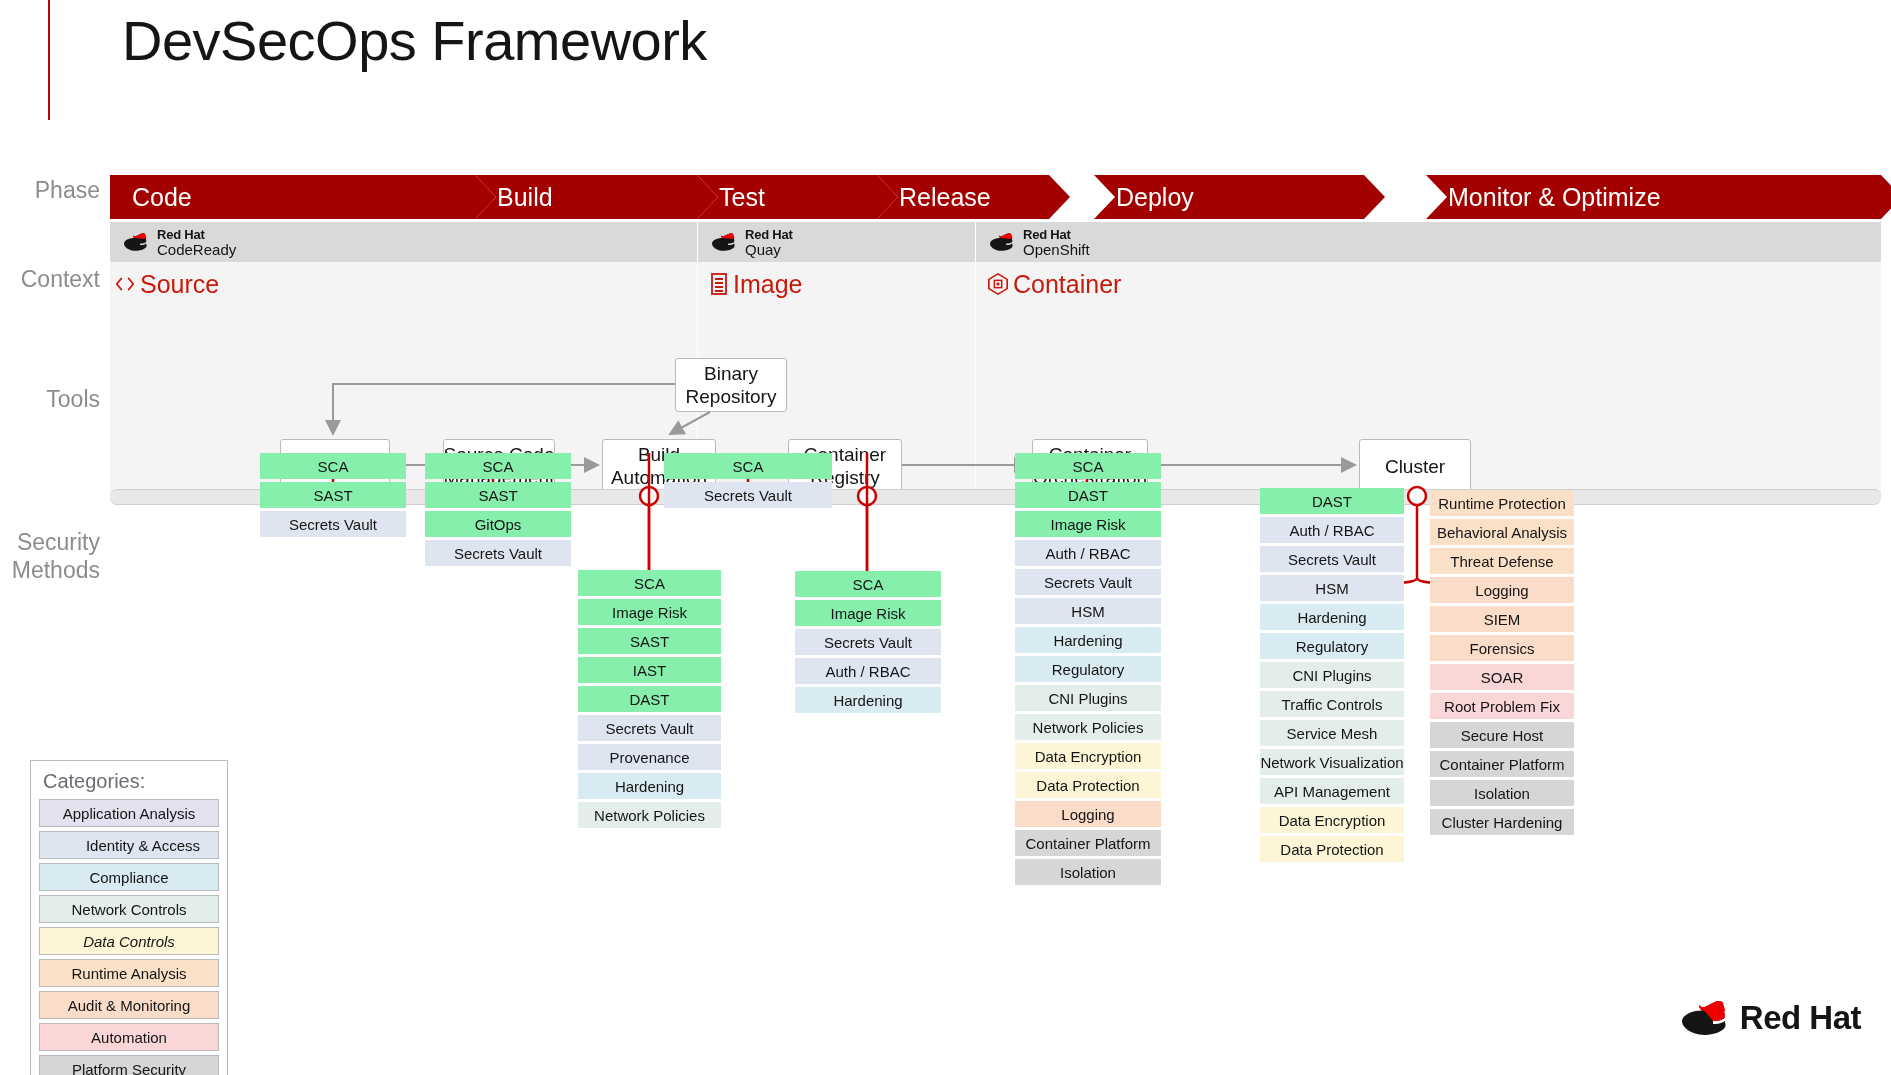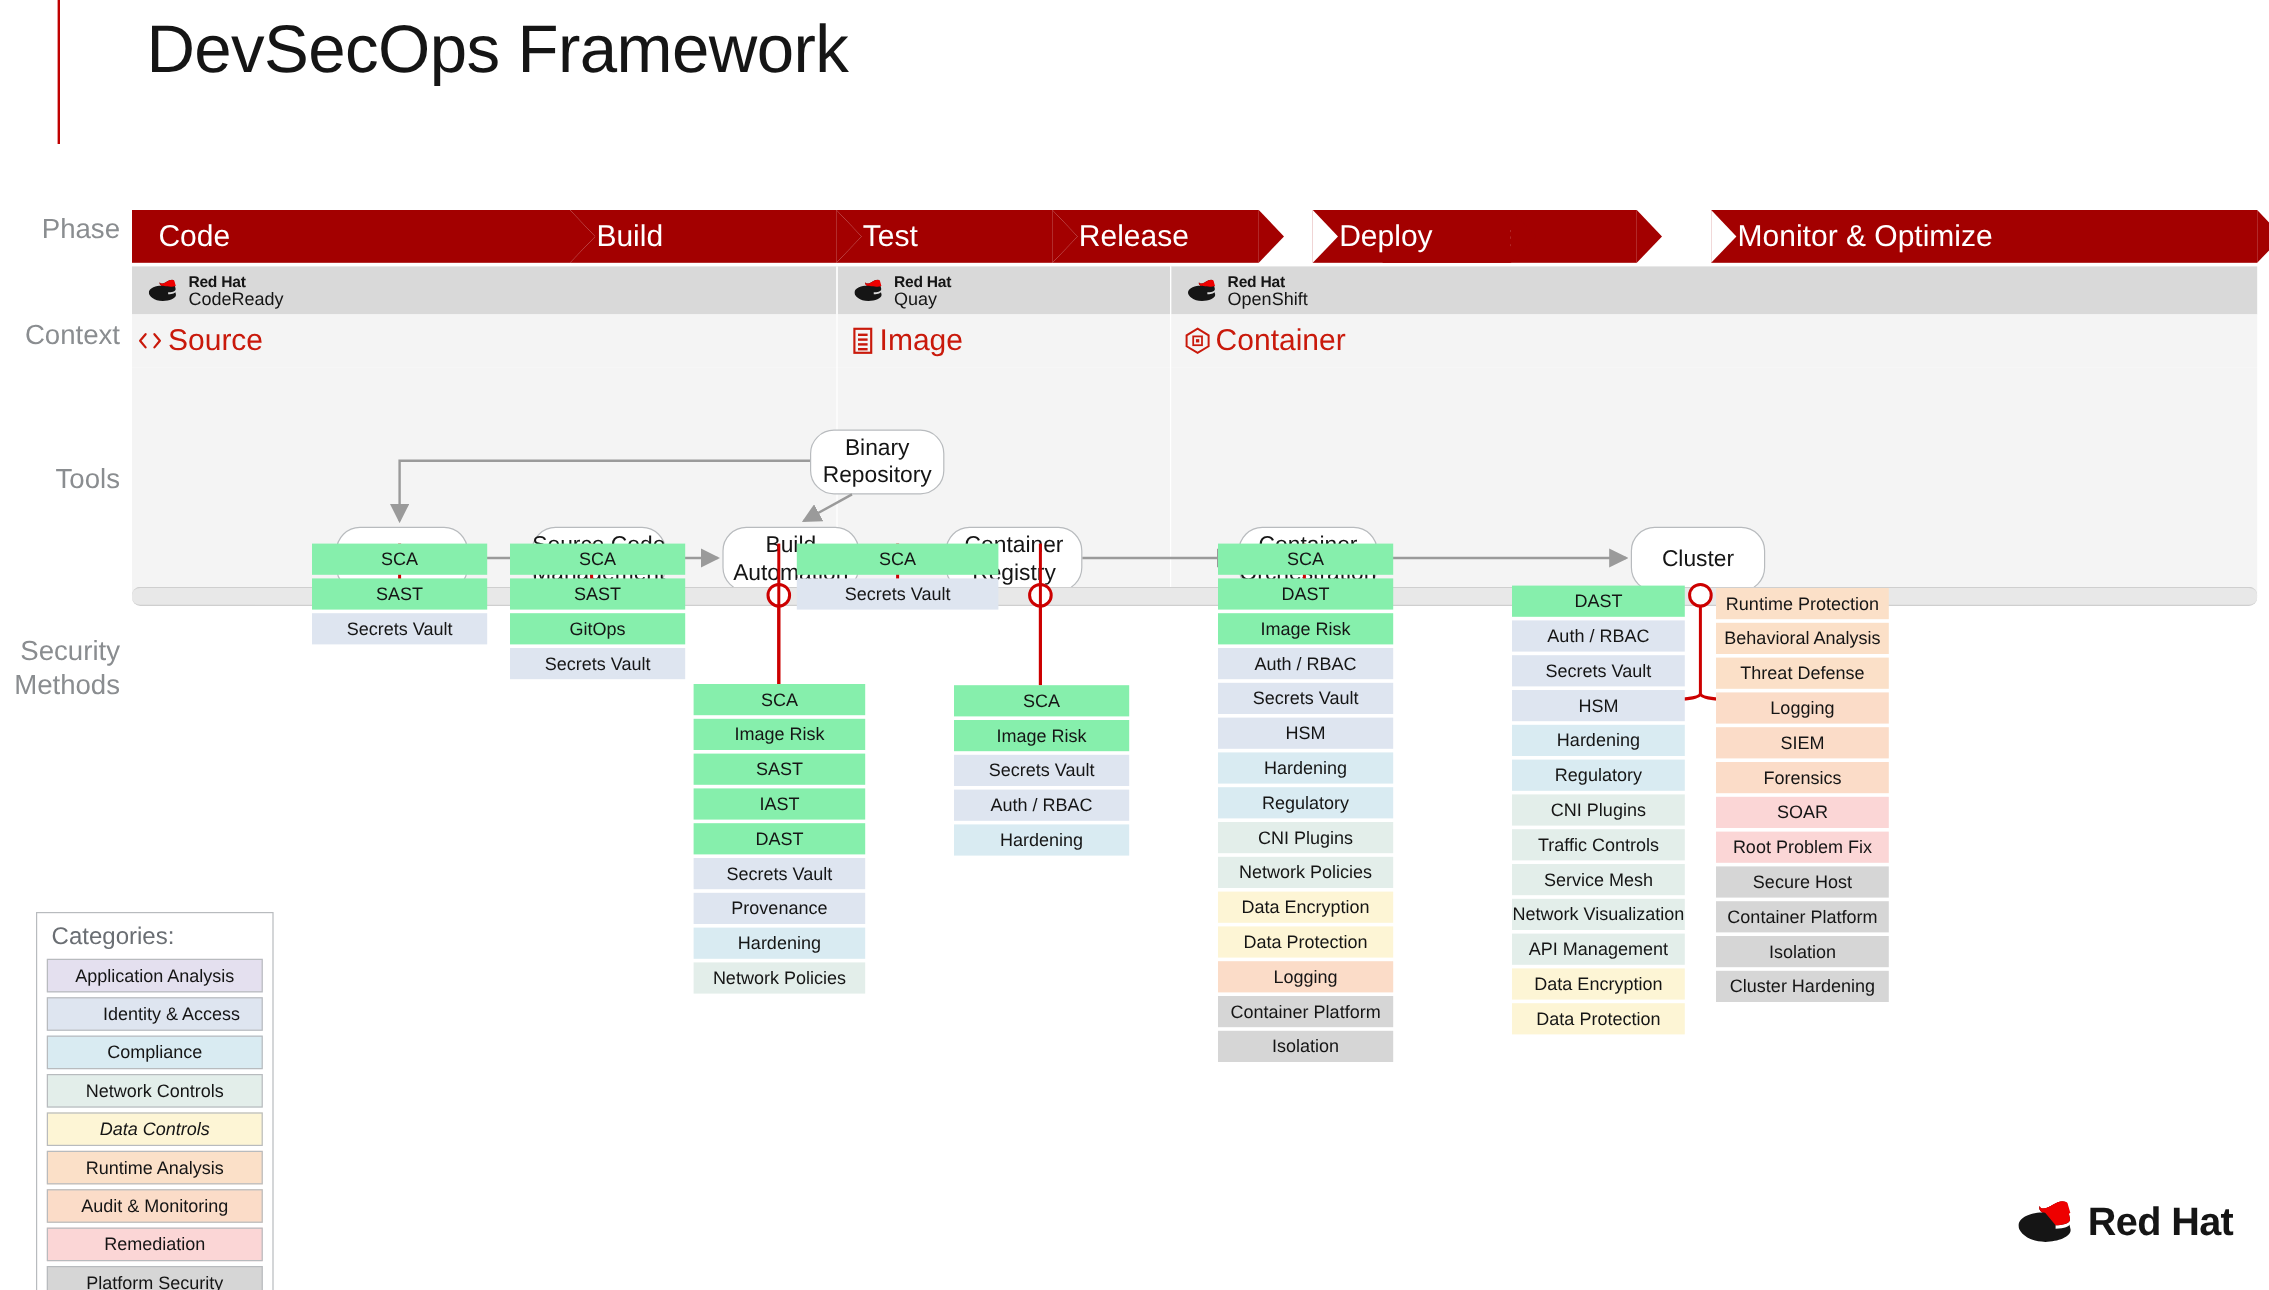--- a/index.html
+++ b/index.html
@@ -68,21 +68,21 @@
     position:absolute;top:0;height:44px;display:flex;align-items:center;
     color:#c9190b;font-size:25px;
   }
   .ctx-label .ctx-ico{margin-right:4px;display:inline-flex;align-items:center;}
 
   
   #tools-area{position:absolute;left:110px;top:306px;height:190px;width:1771px;background:#f4f4f4;}
   .col-div{position:absolute;top:-84px;width:1px;height:274px;background:#ffffff;}
 
   .tool-box{
-    position:absolute;background:#ffffff;border:1px solid #b8bbbe;border-radius:20px;
+    position:absolute;background:#ffffff;border:1px solid #b8bbbe;border-radius:3px;
     display:flex;align-items:center;justify-content:center;text-align:center;
     font-size:19px;color:#151515;line-height:23px;
   }
 
   
   #rail{position:absolute;left:110px;top:489px;width:1771px;height:14px;
         background:#e8e8e8;border-top:1px solid #cfcfcf;border-bottom:1px solid #cfcfcf;border-radius:7px;}
 
   
   .sec-col{position:absolute;}
@@ -371,21 +371,21 @@
 <div id="legend">
   <div id="legend-title">Categories:</div>
   <div id="legend-items">
       <div class="legend-item" style="background: rgb(228, 224, 239);">Application Analysis</div>
       <div class="legend-item" style="background: rgb(222, 229, 240); padding-left: 28px;">Identity &amp; Access</div>
       <div class="legend-item" style="background: rgb(217, 235, 242);">Compliance</div>
       <div class="legend-item" style="background: rgb(227, 238, 234);">Network Controls</div>
       <div class="legend-item" style="background: rgb(253, 245, 213); font-style: italic;">Data Controls</div>
       <div class="legend-item" style="background: rgb(251, 224, 200);">Runtime Analysis</div>
       <div class="legend-item" style="background: rgb(251, 220, 200);">Audit &amp; Monitoring</div>
-      <div class="legend-item" style="background: rgb(251, 214, 214);">Remediation</div>
+      <div class="legend-item" style="background: rgb(251, 214, 214);">Automation</div>
       <div class="legend-item" style="background: rgb(214, 214, 214);">Platform Security</div>
     </div>
 </div>
 
 <div id="rh-logo">
   <svg width="50" height="34" viewBox="0 0 50 34">
     <path d="M31 20c5 0 12-1 12-5 0-.3 0-.6-.1-.9l-2.9-12.6C39.4.6 38.6 0 36.6 0 34.4 0 31.7 1.3 28.4 3.2 26.1 4.5 23.5 6.1 20.8 6.1c-1.6 0-2.8-.6-3.2-2.1-.8 2 .3 4.4 2.6 5.4-3.5-.1-8.2.6-12.9 2.5C2.1 14.3 0 17.5 0 20.3 0 26 8.4 33.9 22.5 33.9c10.7 0 21-4.3 21-9.6 0-.4 0-.8-.2-1.5l-.8-3.4c-.3 1.6-3.5 3.3-11.5 3.6z" fill="#151515"></path>
     <path d="M31 20c5 0 12-1 12-5 0-.3 0-.6-.1-.9l-2.9-12.6C39.4.6 38.6 0 36.6 0 34.4 0 31.7 1.3 28.4 3.2 26.1 4.5 23.5 6.1 20.8 6.1c-1.6 0-2.8-.6-3.2-2.1 0 0 0 0 0 0L31 20z" fill="#e00"></path>
     <path d="M17.6 4c-.8 2 .3 4.4 2.6 5.4 1.1.1 12.6 1.6 16.8 1.6 3.9 0 6.3-1.1 6.3-1.1L40.9 1.5C40.3.6 38.8 0 36.6 0 34.4 0 31.7 1.3 28.4 3.2 26.1 4.5 23.5 6.1 20.8 6.1c-1.6 0-2.8-.6-3.2-2.1z" fill="#e00"></path>
   </svg>

